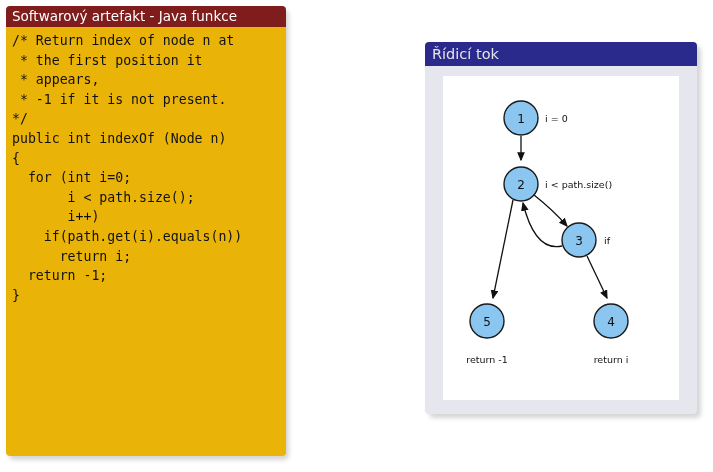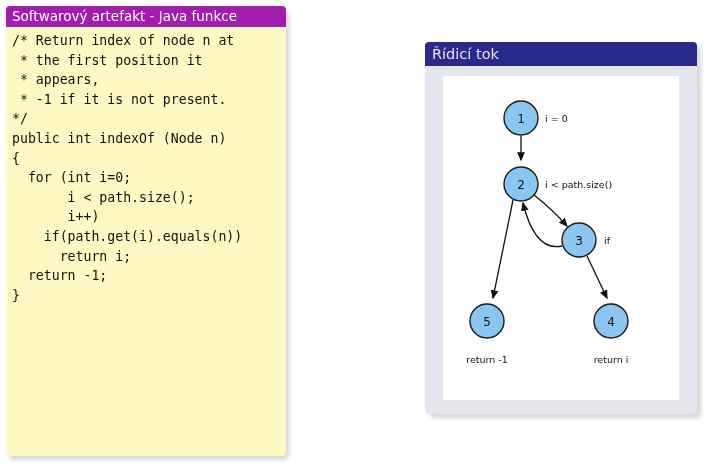--- a/index.html
+++ b/index.html
@@ -32,36 +32,36 @@
     left: 6px;
     top: 6px;
     width: 280px;
     height: 450px;
   }
   #artifact-panel .p-head {
     position: absolute;
     left: 0; top: 0;
     width: 280px;
     height: 21px;
-    background: #a21caf;
+    background: #7f1d1d;
     border-radius: 4px 4px 0 0;
     color: #ffffff;
     font-size: 13.5px;
     line-height: 21px;
     padding-left: 6px;
     box-sizing: border-box;
     white-space: nowrap;
     overflow: hidden;
   }
   #artifact-panel .p-body {
     position: absolute;
     left: 0; top: 21px;
     width: 280px;
     height: 429px;
-    background: #fef9c3;
+    background: #eab308;
     border-radius: 0 0 4px 4px;
     overflow: hidden;
   }
   #code-block {
     margin: 0;
     padding: 4px 0 0 6px;
     font-family: "DejaVu Sans Mono", monospace;
     font-size: 13.2px;
     line-height: 19.6px;
     color: #111111;

